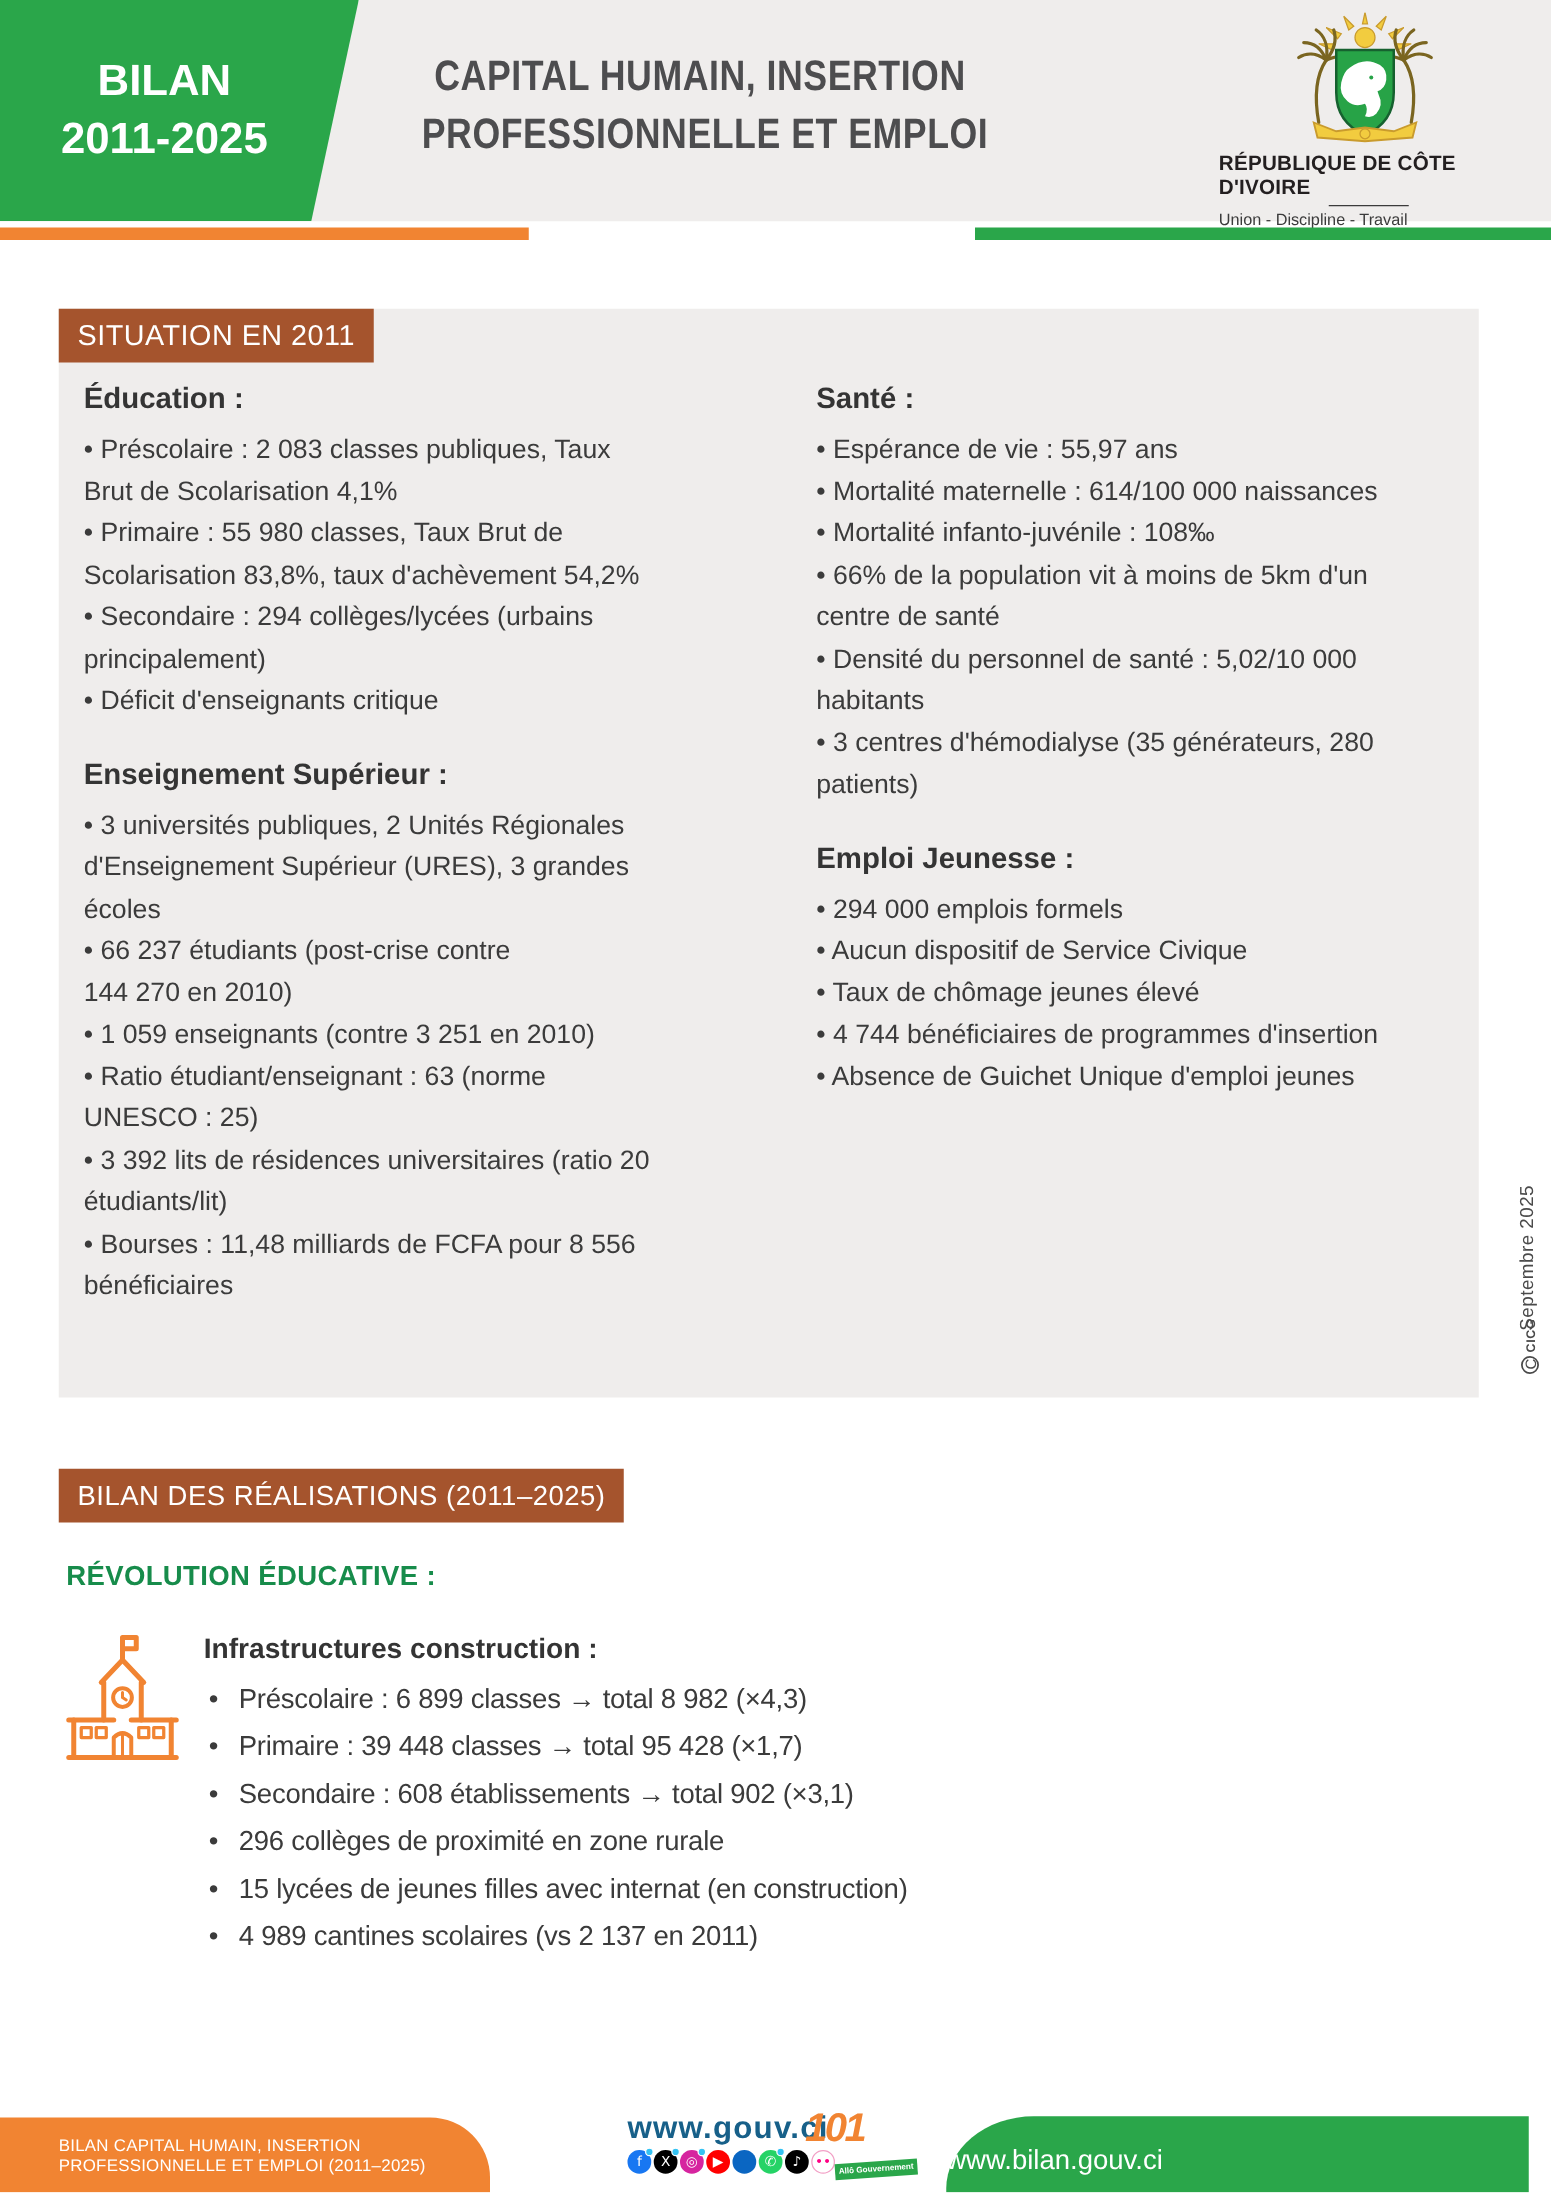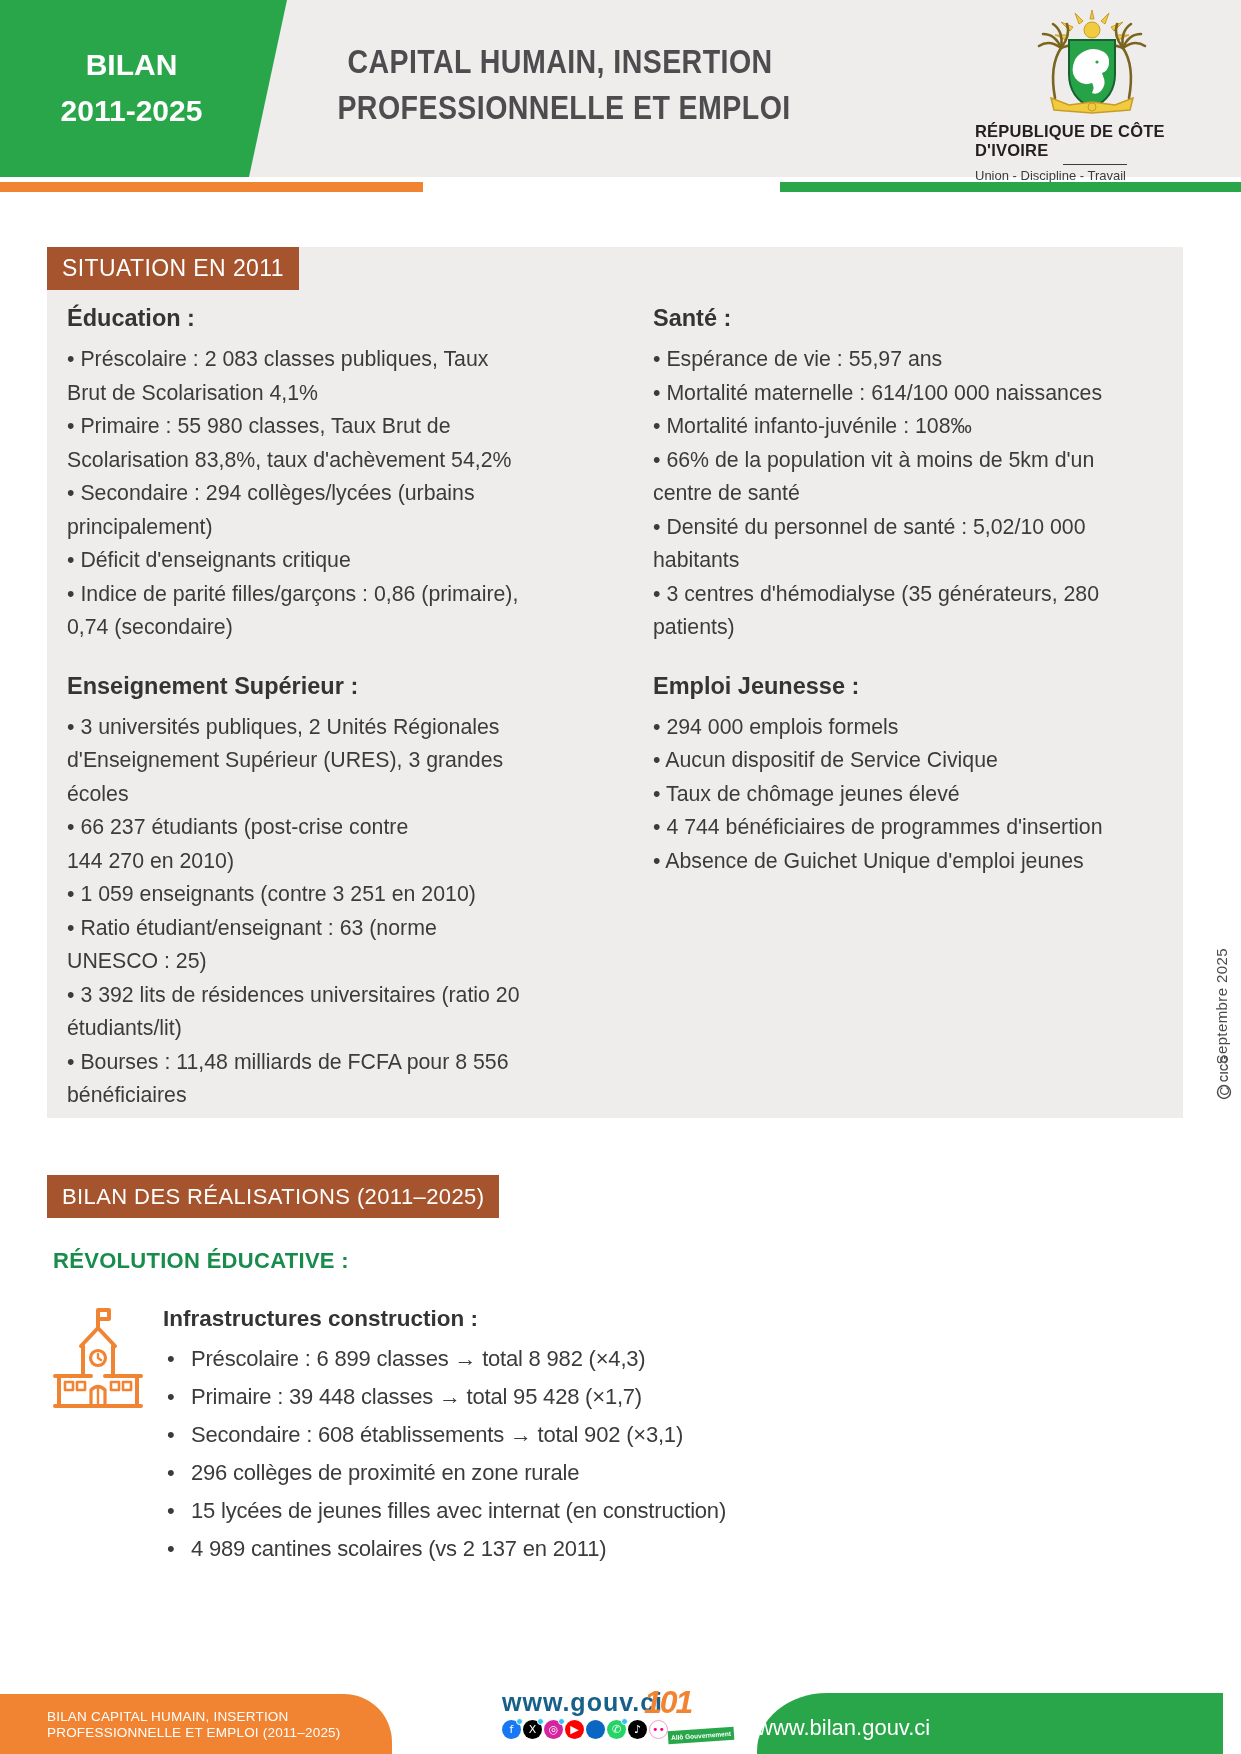--- a/index.html
+++ b/index.html
@@ -6,21 +6,21 @@
     --green:#2AA64A; --orange:#F18432; --brown:#A5542D; --panel:#EFEDEC;
     --ink:#3B3B3B; --title:#4D4D4F; --green-text:#178C4B; --blue:#176089;
   }
   *{margin:0;padding:0;box-sizing:border-box}
   body{background:#fff;font-family:"Liberation Sans","DejaVu Sans",sans-serif;color:var(--ink)}
   .page{position:relative;width:1241px;height:1754px;background:#fff;overflow:hidden}
 
   
   .header-band{position:absolute;left:0;top:0;width:1241px;height:177px;background:var(--panel)}
   .bilan-badge{position:absolute;left:0;top:0;width:292px;height:177px;background:var(--green);
-    clip-path:polygon(0 0,287px 0,249px 177px,0 177px);color:#fff;font-weight:bold;font-size:30px;
+    clip-path:polygon(0 0,287px 0,249px 177px,0 177px);color:#fff;font-weight:bold;font-size:35px;
     line-height:46px;text-align:center;padding:42px 40px 0 11px}
   .doc-title{position:absolute;left:295px;top:38px;width:530px;text-align:center;font-size:34px;
     font-weight:bold;color:var(--title);line-height:46px;transform:scaleX(.84);transform-origin:50% 50%;
     letter-spacing:.5px;white-space:nowrap}
   .emblem{position:absolute;left:1030px;top:10px;width:124px;height:108px}
   .republic{position:absolute;left:975px;top:122px;width:240px;text-align:left}
   .republic-name{font-size:16.5px;font-weight:bold;color:#231F20;letter-spacing:.2px}
   .republic-divider{width:64px;height:1px;background:#3B3B3B;margin:4px auto 3px auto}
   .republic-motto{font-size:13px;color:#3B3B3B}
   .bar-orange{position:absolute;left:0;top:182px;width:423px;height:10px;background:var(--orange)}
@@ -138,22 +138,20 @@
       <div class="col-left">
           <div class="sec">
             <h3 class="sec-title">Éducation :</h3>
             <p class="bullet">Préscolaire : 2 083 classes publiques, Taux
 Brut de Scolarisation 4,1%</p>
             <p class="bullet">Primaire : 55 980 classes, Taux Brut de
 Scolarisation 83,8%, taux d'achèvement 54,2%</p>
             <p class="bullet">Secondaire : 294 collèges/lycées (urbains
 principalement)</p>
             <p class="bullet">Déficit d'enseignants critique</p>
-            <p class="bullet">Indice de parité filles/garçons : 0,86 (primaire),
-0,74 (secondaire)</p>
           </div>
           <div class="sec">
             <h3 class="sec-title">Enseignement Supérieur :</h3>
             <p class="bullet">3 universités publiques, 2 Unités Régionales
 d'Enseignement Supérieur (URES), 3 grandes
 écoles</p>
             <p class="bullet">66 237 étudiants (post-crise contre
 144 270 en 2010)</p>
             <p class="bullet">1 059 enseignants (contre 3 251 en 2010)</p>
             <p class="bullet">Ratio étudiant/enseignant : 63 (norme

